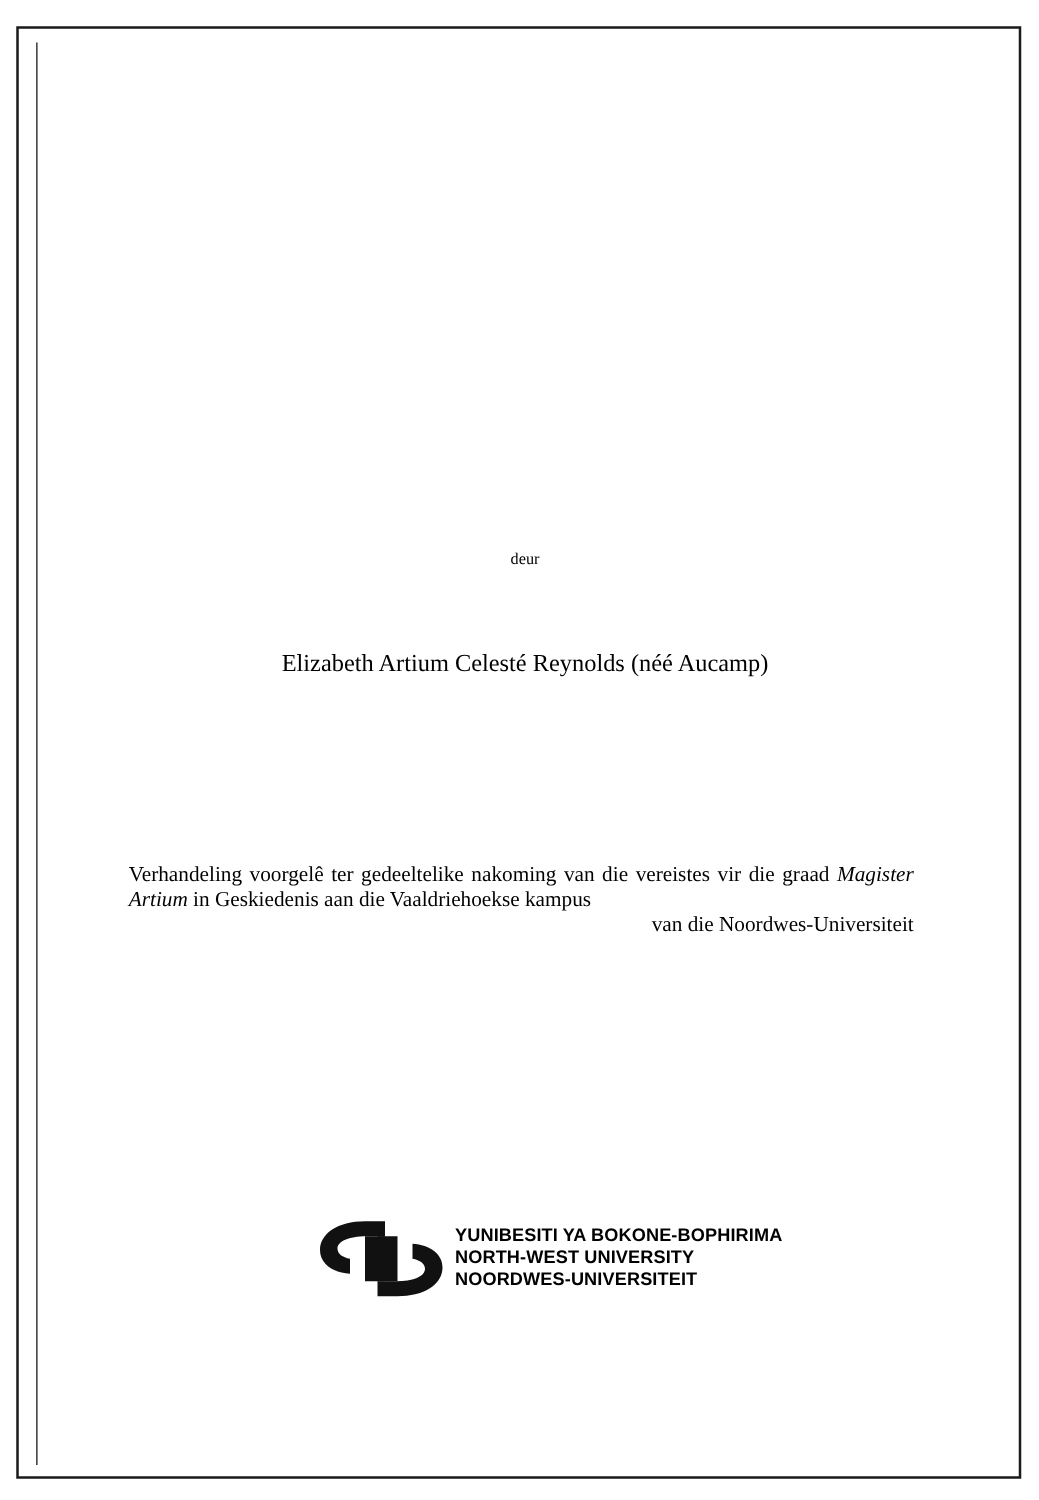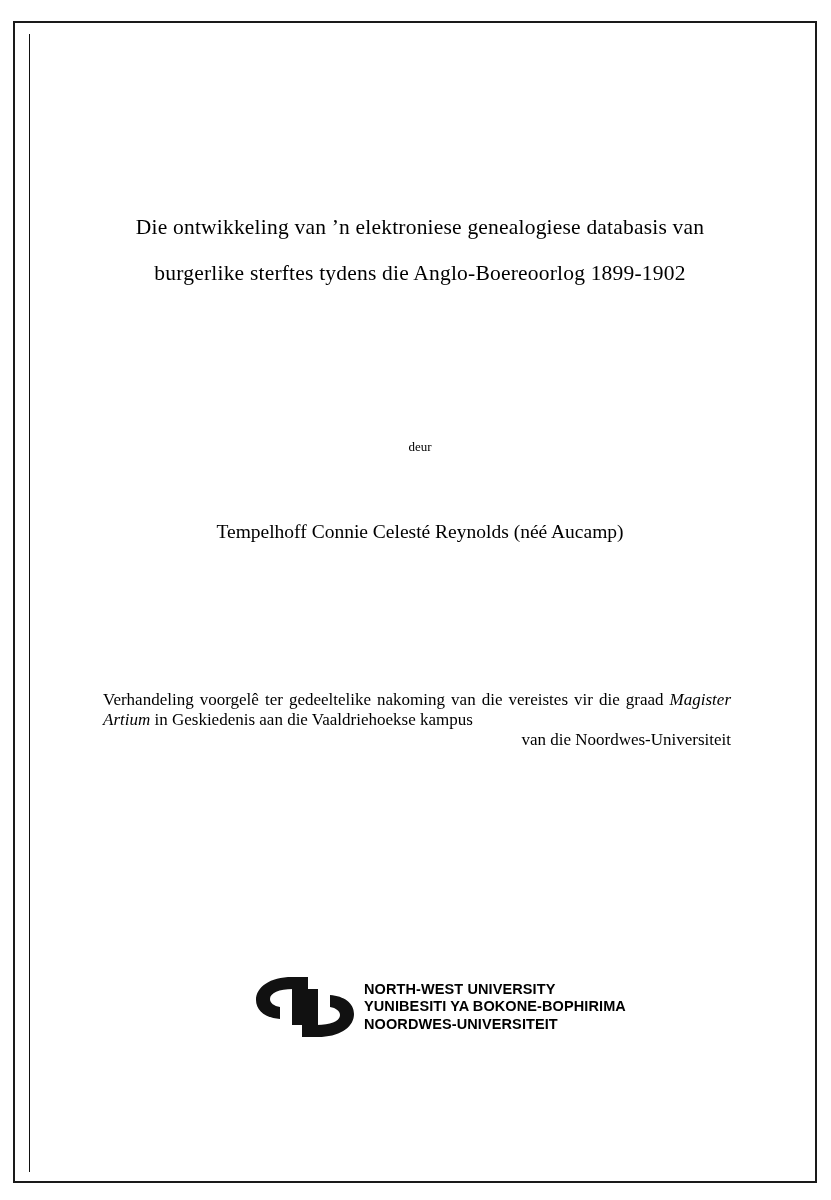--- a/index.html
+++ b/index.html
@@ -145,47 +145,43 @@
 </head>
 <body>
 
 <div class="page">
 
   <div class="scan-frame"></div>
   <div class="inner-frame"></div>
 
   <div class="content">
 
-    <div class="title">
-      <span class="line">Die ontwikkeling van ’n elektroniese genealogiese databasis van</span>
-      <span class="line">burgerlike sterftes tydens die Anglo-Boereoorlog 1899-1902</span>
-    </div>
 
     <div class="by-word">deur</div>
 
-    <div class="author">Tempelhoff Connie Celesté Reynolds (néé Aucamp)</div>
+    <div class="author">Elizabeth Artium Celesté Reynolds (néé Aucamp)</div>
 
     <div class="statement">
       <span>Verhandeling voorgelê ter gedeeltelike nakoming van die vereistes vir die graad </span><em>Magister Artium</em><span> in Geskiedenis aan die Vaaldriehoekse kampus</span>
       <div class="last-line">van die Noordwes-Universiteit</div>
     </div>
 
 
     <div class="logo-row">
       <div class="logo-mark">
         <svg width="106" height="66" viewBox="0 0 106 66" xmlns="http://www.w3.org/2000/svg">
           <g fill="#111111">
             <path d="M40 3 C18 3 4 13 4 26 C4 37 14 44 28 45 L28 33 C22 32 18 29 18 25 C18 19 27 15 41 15 L56 15 L56 3 Z"></path>
             <path d="M66 63 C88 63 102 53 102 40 C102 29 92 22 78 21 L78 33 C84 34 88 37 88 41 C88 47 79 51 65 51 L50 51 L50 63 Z"></path>
             <rect x="40" y="15" width="16" height="36"></rect>
             <rect x="50" y="15" width="16" height="36"></rect>
           </g>
         </svg>
       </div>
       <div class="logo-text">
+        <span>YUNIBESITI YA BOKONE-BOPHIRIMA</span>
         <span>NORTH-WEST UNIVERSITY</span>
-        <span>YUNIBESITI YA BOKONE-BOPHIRIMA</span>
         <span>NOORDWES-UNIVERSITEIT</span>
       </div>
     </div>
 
   </div>
 </div>
 
 </body></html>

